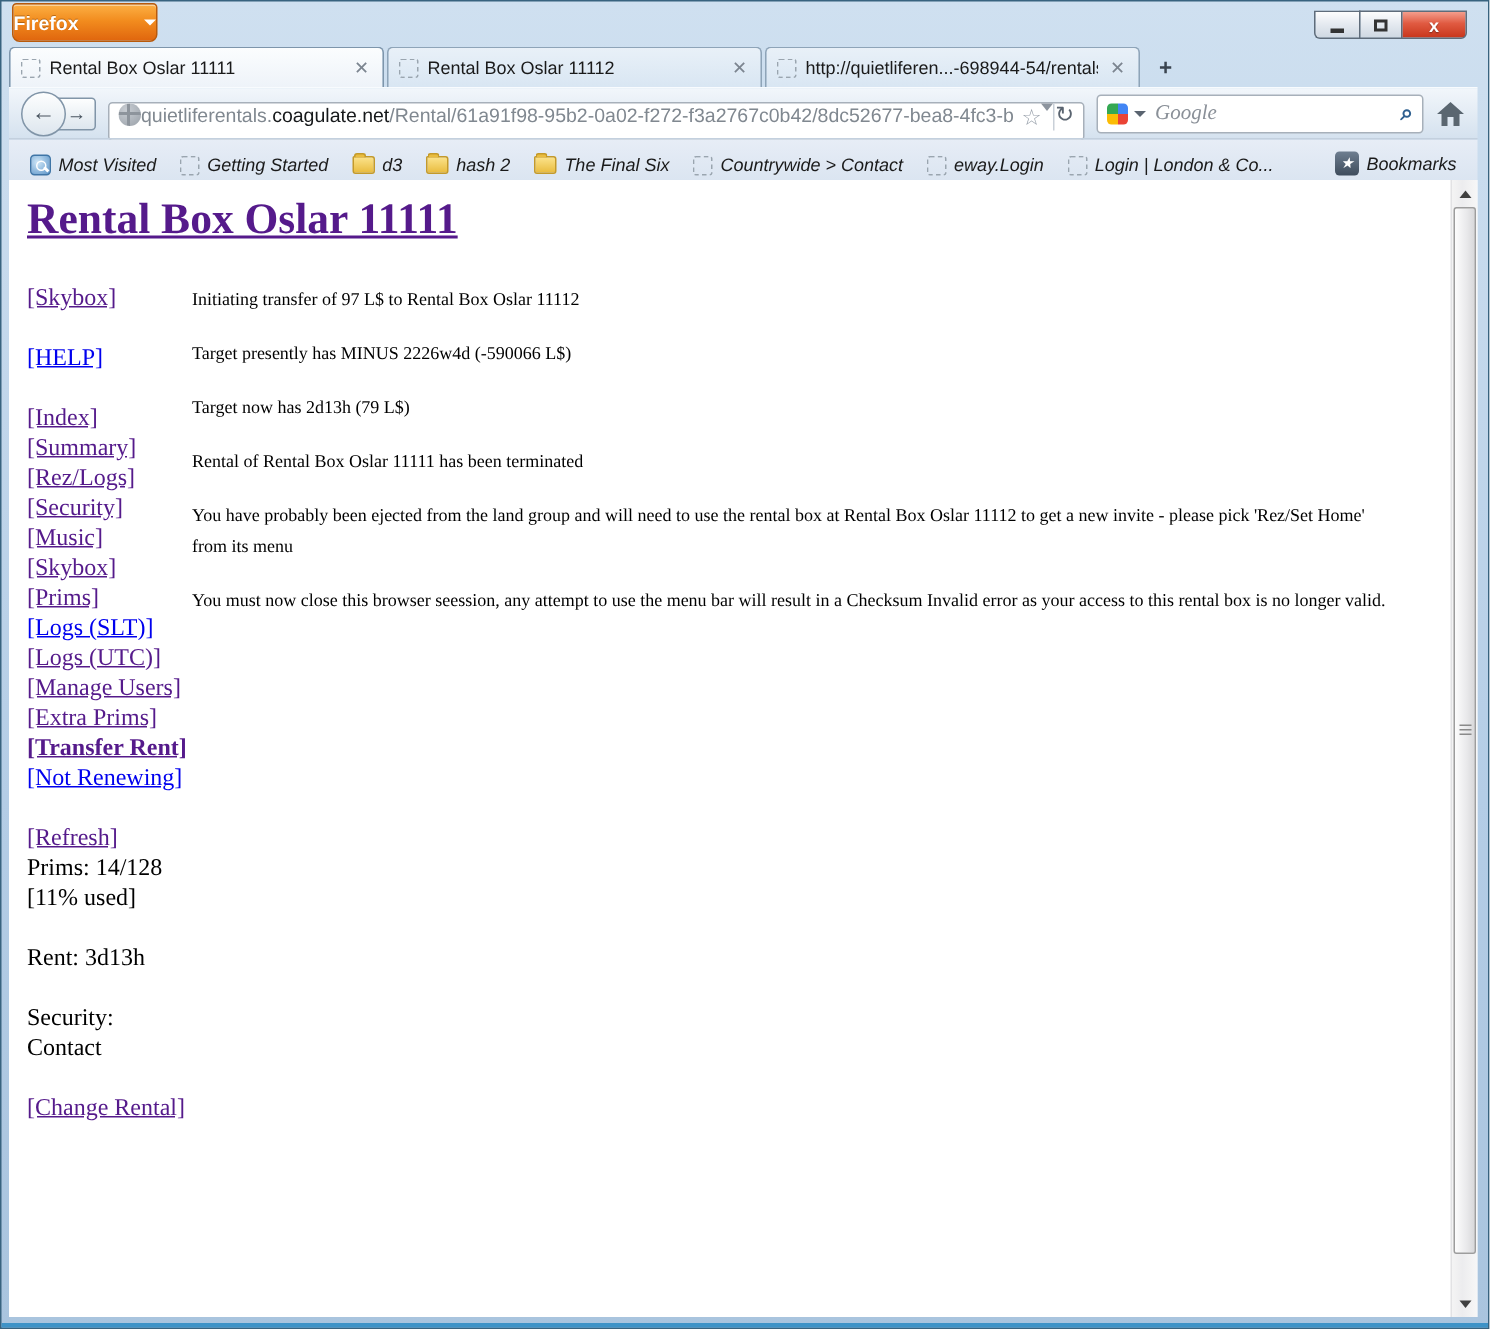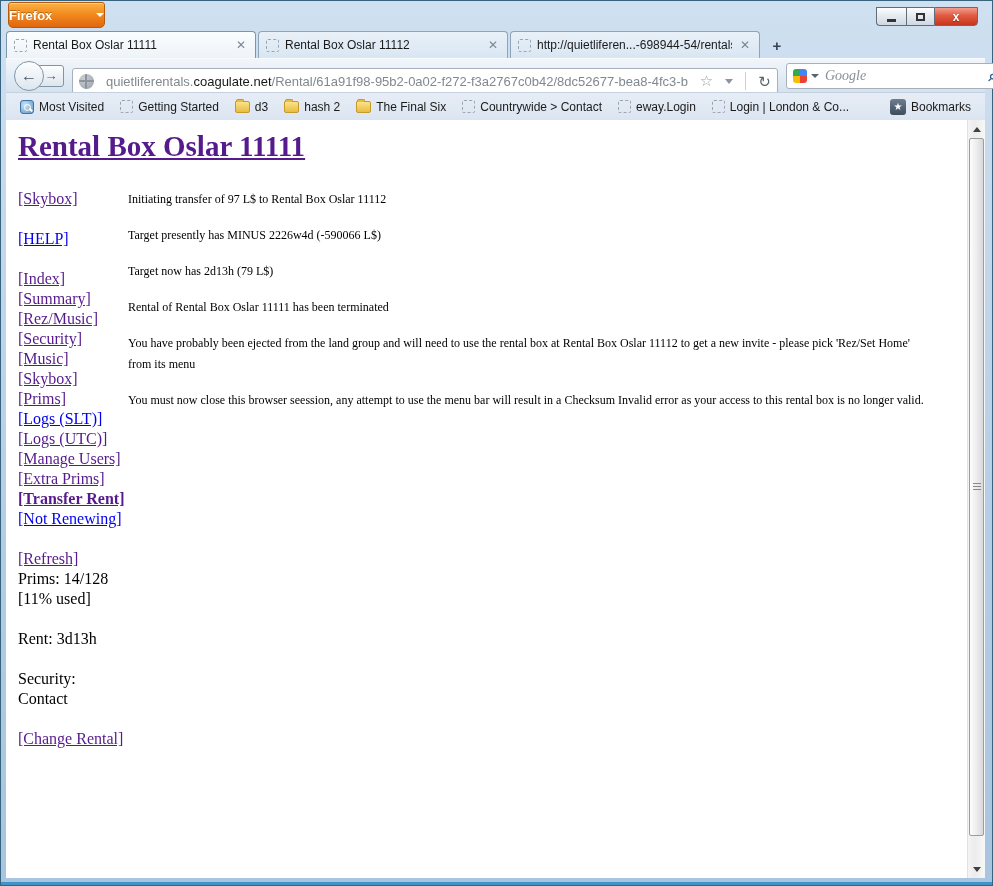--- a/index.html
+++ b/index.html
@@ -70,21 +70,21 @@
     font-size:16px;font-weight:bold;color:#4a5560;cursor:pointer;
   }
   .fwd-btn{
     width:26px;height:22px;margin-left:-6px;border-radius:0 3px 3px 0;
     background:linear-gradient(#fdfefe,#dde6ee);border:1px solid #8195a8;
     display:flex;align-items:center;justify-content:center;
     font-size:13px;font-weight:bold;color:#4a5560;cursor:pointer;
   }
   .urlbar{
     flex:1;height:26px;background:#fff;border:1px solid #a7b0ba;border-radius:3px;
-    display:flex;align-items:center;padding:0 6px;gap:12px;font-size:13px;cursor:text;margin-top:11px;
+    display:flex;padding:0 6px;gap:0;font-size:13px;cursor:text;margin-top:11px;
   }
   .globe-icon{
     width:15px;height:15px;border-radius:50%;flex:none;
     background:
       linear-gradient(transparent 6px,#8d949c 6px,#8d949c 8px,transparent 8px),
       linear-gradient(90deg,transparent 6px,#8d949c 6px,#8d949c 8px,transparent 8px),
       radial-gradient(circle at 35% 30%,#c8cdd3,#9aa1a9);
   }
   .url-text{flex:1;white-space:nowrap;overflow:hidden;color:#808890;}
   .url-domain{color:#16181a;}
@@ -104,21 +104,21 @@
   }
   .search-input::placeholder{color:#8a9098;font-style:italic;}
   .search-go{color:#2e5f8f;font-size:15px;font-weight:bold;cursor:pointer;}
   .home-btn{flex:none;cursor:pointer;display:flex;align-items:center;}
   .caret-gray{width:0;height:0;border-left:4px solid transparent;border-right:4px solid transparent;border-top:4px solid #5a6470;}
   
   .bookmarksbar{
     position:absolute;top:92px;left:6px;right:8px;height:28px;
     background:linear-gradient(#e7edf6,#dbe5f1);
     border-top:1px solid #c3d0de;
-    display:flex;align-items:center;padding:0 8px;gap:4px;font-size:12px;color:#1a1a1a;
+    display:flex;align-items:flex-end;padding:0 8px;gap:4px;font-size:12px;color:#1a1a1a;font-style:italic;
   }
   .bm-item{display:flex;align-items:center;gap:5px;padding:3px 6px;border-radius:3px;cursor:pointer;white-space:nowrap;}
   .bm-icon-mv{width:14px;height:14px;border-radius:3px;background:radial-gradient(circle at 35% 35%,#cfe6f7,#5b94c8);border:1px solid #3f75a6;position:relative;}
   .bm-icon-mv::after{content:"";position:absolute;left:3px;top:3px;width:5px;height:5px;border:1.5px solid #fff;border-radius:50%;}
   .bm-icon-mv::before{content:"";position:absolute;left:8px;top:8px;width:4px;height:1.5px;background:#fff;transform:rotate(45deg);}
   .bm-icon-folder{width:15px;height:12px;background:linear-gradient(#fbe28a,#e9bc3f);border:1px solid #c49a2a;border-radius:1px 2px 2px 2px;position:relative;}
   .bm-icon-folder::before{content:"";position:absolute;top:-3px;left:0;width:6px;height:2px;background:#e9bc3f;border:1px solid #c49a2a;border-bottom:none;border-radius:2px 2px 0 0;}
   .bm-spacer{flex:1;}
   .bm-icon-star{width:16px;height:16px;border-radius:3px;background:linear-gradient(#6e7e90,#3e4c5c);color:#fff;font-size:10px;display:flex;align-items:center;justify-content:center;}
   
@@ -278,21 +278,21 @@
     <div class="page-inner">
       <h1 class="page-title">Rental Box Oslar 11111</h1>
       <div class="columns">
         <div class="sidebar">
           <div class="s-line"><a class="lnk-visited">[Skybox]</a></div>
           <div class="s-line"></div>
           <div class="s-line"><a class="lnk-new">[HELP]</a></div>
           <div class="s-line"></div>
           <div class="s-line"><a class="lnk-visited">[Index]</a></div>
           <div class="s-line"><a class="lnk-visited">[Summary]</a></div>
-          <div class="s-line"><a class="lnk-visited">[Rez/Music]</a></div>
+          <div class="s-line"><a class="lnk-visited">[Rez/Logs]</a></div>
           <div class="s-line"><a class="lnk-visited">[Security]</a></div>
           <div class="s-line"><a class="lnk-visited">[Music]</a></div>
           <div class="s-line"><a class="lnk-visited">[Skybox]</a></div>
           <div class="s-line"><a class="lnk-visited">[Prims]</a></div>
           <div class="s-line"><a class="lnk-new">[Logs (SLT)]</a></div>
           <div class="s-line"><a class="lnk-visited">[Logs (UTC)]</a></div>
           <div class="s-line"><a class="lnk-visited">[Manage Users]</a></div>
           <div class="s-line"><a class="lnk-visited">[Extra Prims]</a></div>
           <div class="s-line"><a class="lnk-visited lnk-bold">[Transfer Rent]</a></div>
           <div class="s-line"><a class="lnk-new">[Not Renewing]</a></div>

